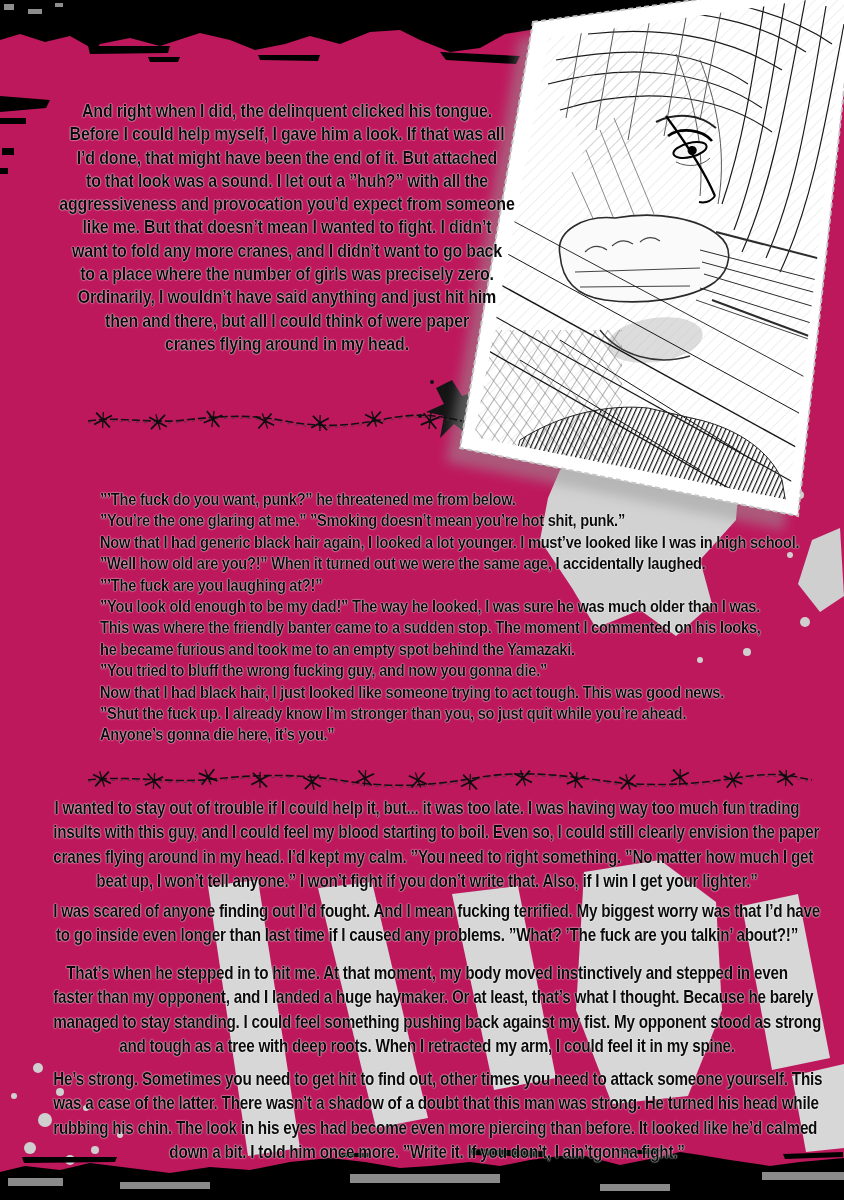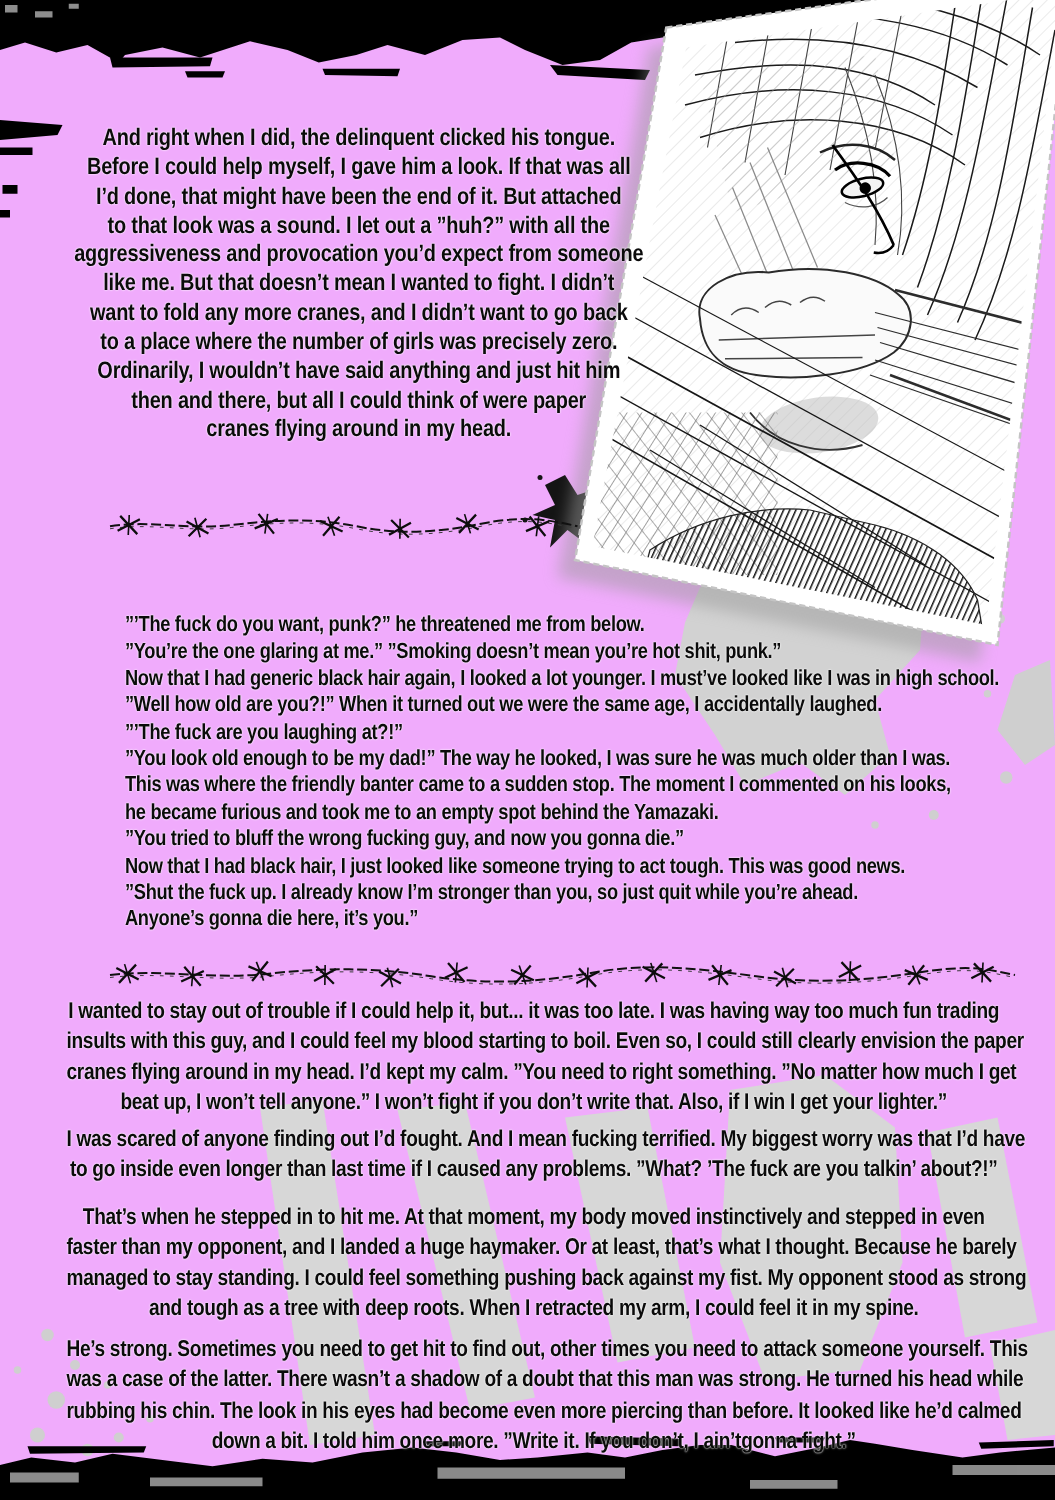--- a/index.html
+++ b/index.html
@@ -1,16 +1,16 @@
 <!DOCTYPE html>
 <html><head>
 <meta charset="utf-8">
 <style>
   html,body{margin:0;padding:0;background:#e8e8e8;}
-  .page{position:relative;width:844px;height:1200px;background:#f0abfc;overflow:hidden;
+  .page{position:relative;width:844px;height:1200px;background:#be185d;overflow:hidden;
         font-family:"Liberation Sans",sans-serif;}
   .art{position:absolute;left:0;top:0;z-index:0;}
   .txt{position:absolute;z-index:2;font-weight:700;color:#0b0b0b;
        text-shadow:0 0 2px rgba(255,255,255,.95),0 0 1px rgba(255,255,255,.95);
        transform:scaleX(0.84);}
   .txt .ln{white-space:nowrap;}
   #p1 {left:7px;   top:99px;  width:560px; font-size:19px;   line-height:23.3px; transform-origin:center top; text-align:center; letter-spacing:-0.2px;}
   #dlg{left:100px; top:489px; width:880px; font-size:17.4px; line-height:21.4px; transform-origin:left top;   text-align:left;   letter-spacing:-0.3px;}
   #p3 {left:-18px; top:796px; width:890px; font-size:18.2px; line-height:24.3px; transform-origin:center top; text-align:center; letter-spacing:-0.3px;}
   #p4 {left:-18px; top:899px; width:890px; font-size:18.2px; line-height:24.3px; transform-origin:center top; text-align:center; letter-spacing:-0.3px;}

